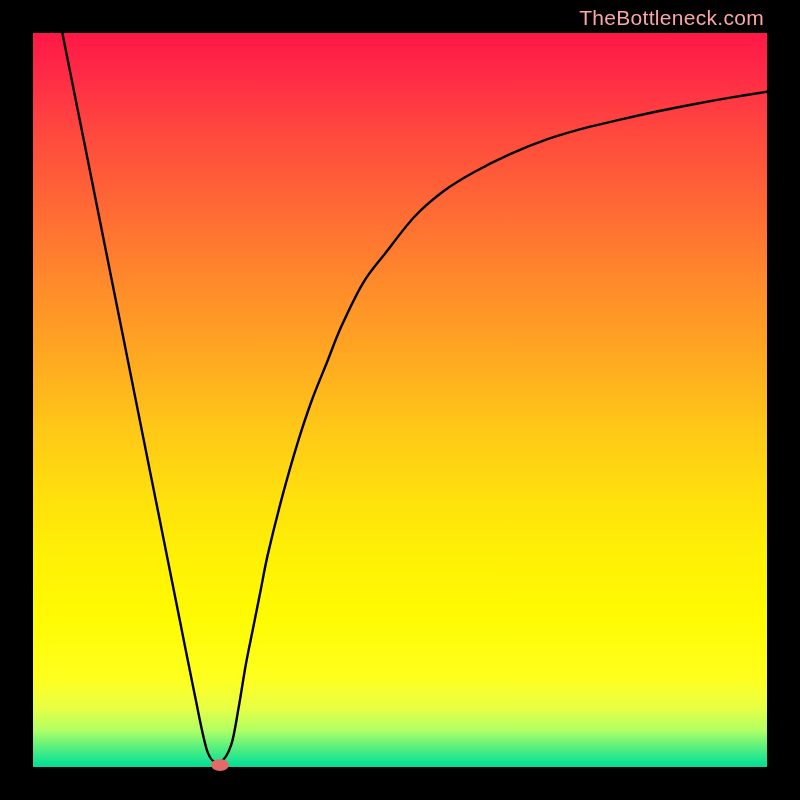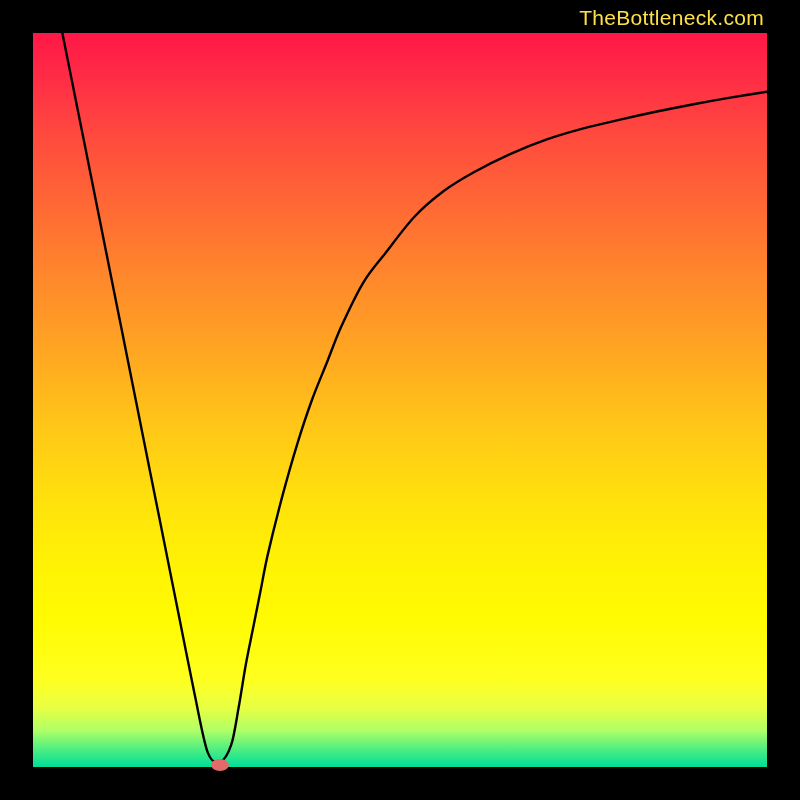--- a/index.html
+++ b/index.html
@@ -34,21 +34,21 @@
       #1ee590 99%,
       #00dd98 100%
     );
   }
   .watermark {
     position: absolute;
     top: 6px;
     right: 36px;
     font-family: Arial, Helvetica, sans-serif;
     font-size: 21px;
-    color: #fde047;
+    color: #fca5a5;
     letter-spacing: 0.3px;
   }
   .curve {
     position: absolute;
     left: 0;
     top: 0;
     width: 734px;
     height: 734px;
     pointer-events: none;
   }

